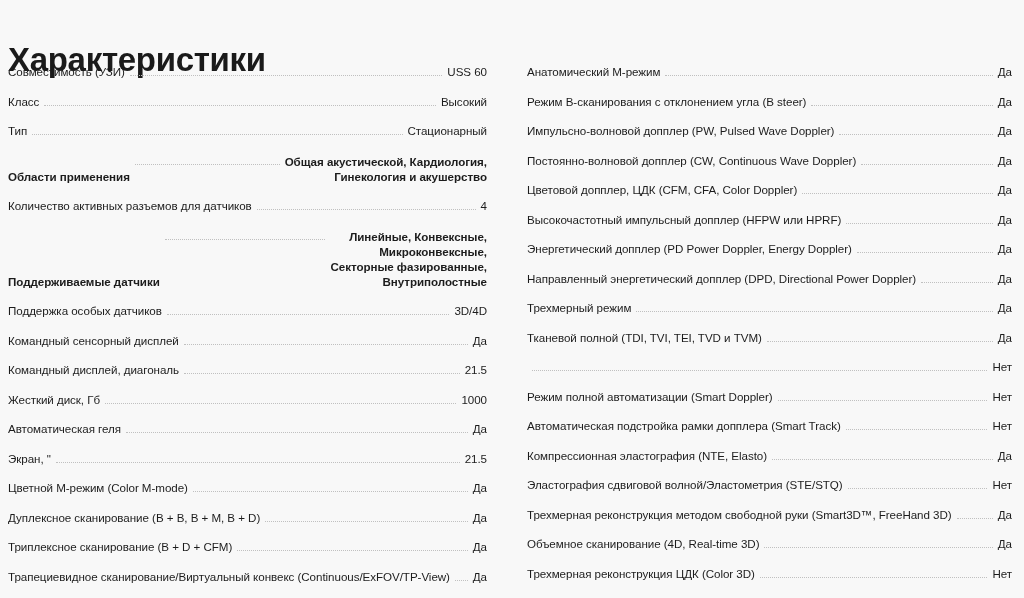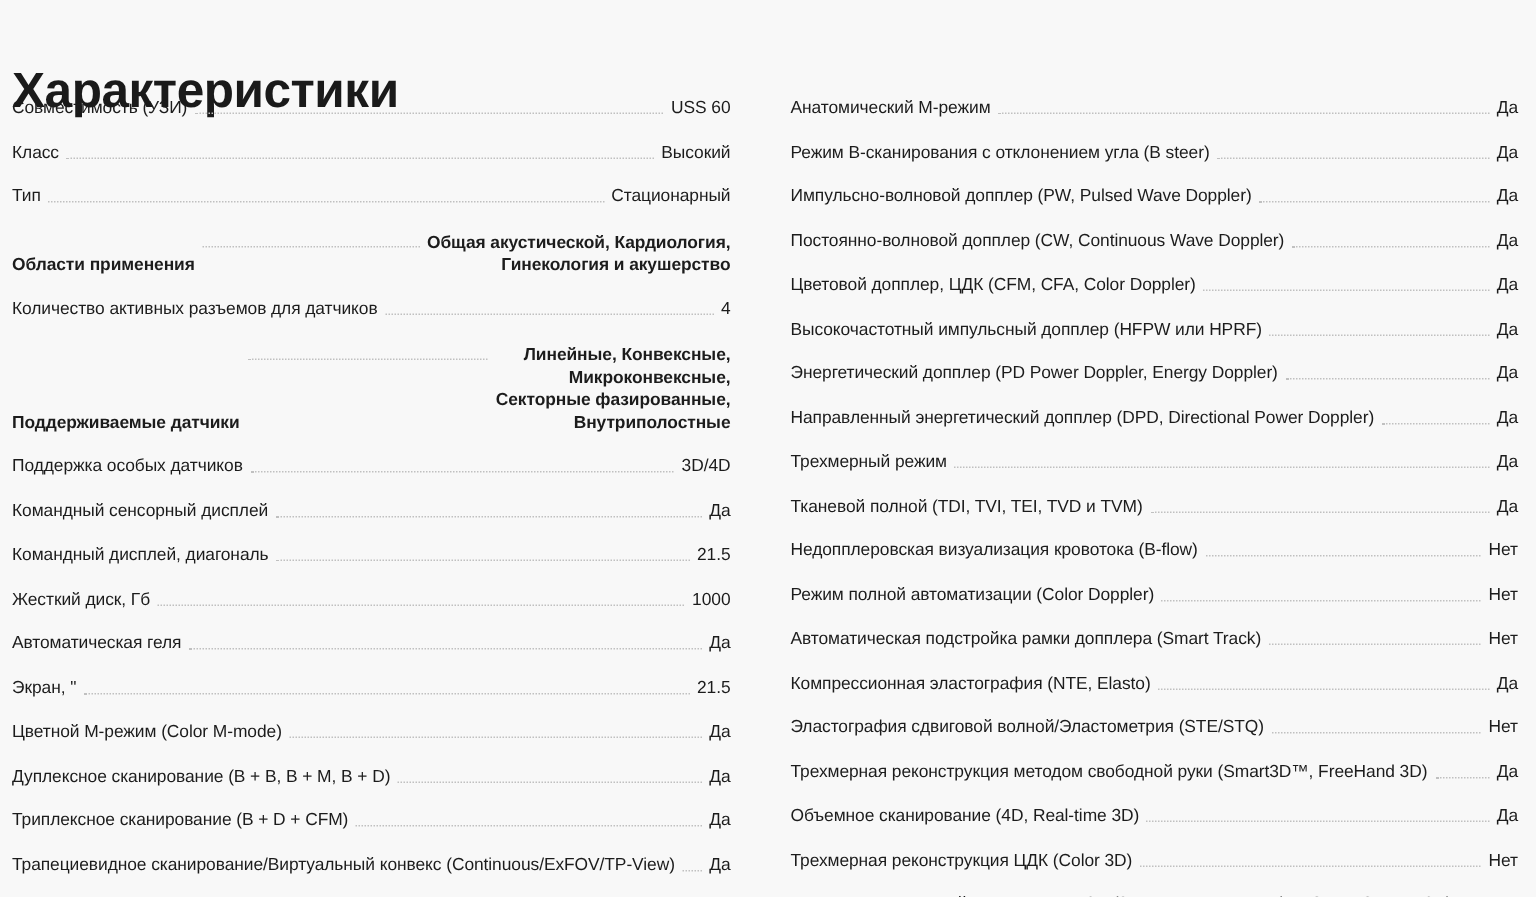--- a/index.html
+++ b/index.html
@@ -242,26 +242,25 @@
           <span class="spec-label">Трехмерный режим</span>
           <span class="spec-leader"></span>
           <span class="spec-value">Да</span>
         </div>
         <div class="spec-row">
           <span class="spec-label">Тканевой полной (TDI, TVI, TEI, TVD и TVM)</span>
           <span class="spec-leader"></span>
           <span class="spec-value">Да</span>
         </div>
         <div class="spec-row">
-          <span class="spec-label">Недопплеровская визуализация кровотока (B-flow)</span>
-          <span class="spec-leader"></span>
-          <span class="spec-value">Нет</span>
-        </div>
-        <div class="spec-row">
-          <span class="spec-label">Режим полной автоматизации (Color Doppler)</span>
+          <span class="spec-leader"></span>
+          <span class="spec-value">Нет</span>
+        </div>
+        <div class="spec-row">
+          <span class="spec-label">Режим полной автоматизации (Smart Doppler)</span>
           <span class="spec-leader"></span>
           <span class="spec-value">Нет</span>
         </div>
         <div class="spec-row">
           <span class="spec-label">Автоматическая подстройка рамки допплера (Smart Track)</span>
           <span class="spec-leader"></span>
           <span class="spec-value">Нет</span>
         </div>
         <div class="spec-row">
           <span class="spec-label">Компрессионная эластография (NTE, Elasto)</span>

